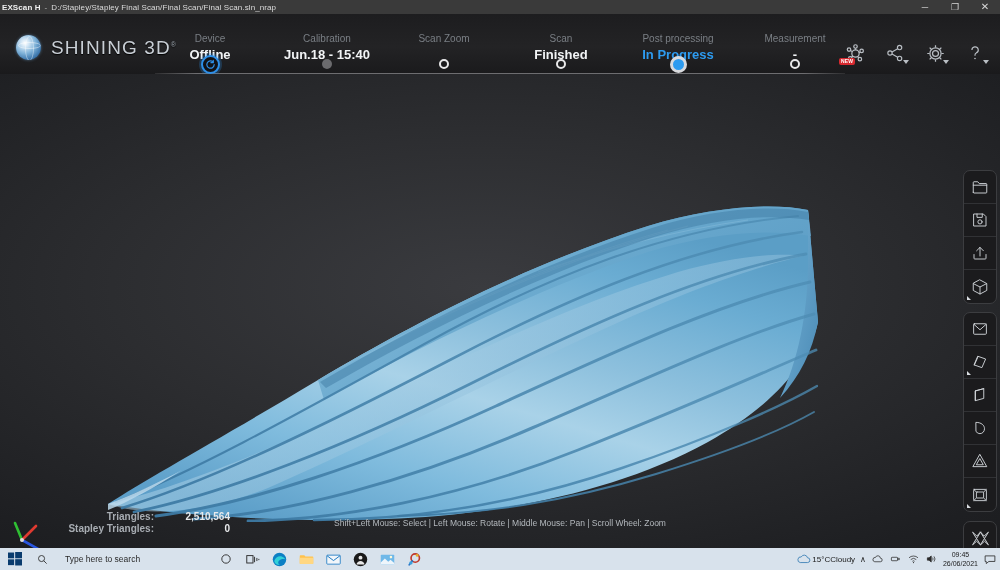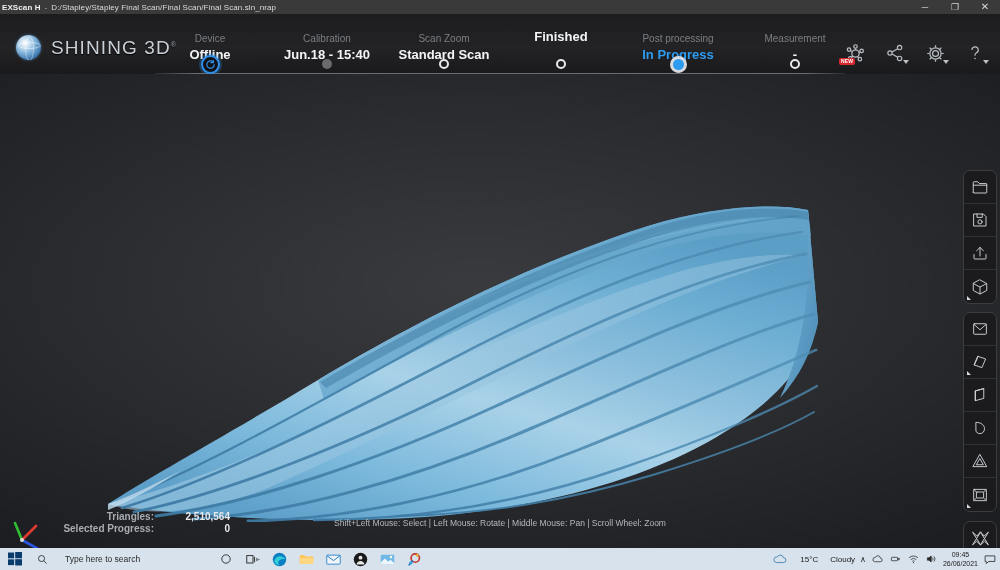--- a/index.html
+++ b/index.html
@@ -106,21 +106,21 @@
   
   .taskbar { position:absolute; left:0; top:548px; width:1000px; height:22px;
     background:#d8e2ec; display:flex; align-items:center; }
   .tk-start { width:30px; height:22px; display:flex; align-items:center; justify-content:center; }
   .tk-search { width:170px; height:22px; display:flex; align-items:center; gap:17px;
     padding-left:7px; }
   .tk-search .ph { font-size:8.5px; color:#2a2a2a; }
   .tk-icons { display:flex; align-items:center; gap:0; margin-left:12px; }
   .tk-ic { width:27px; height:22px; display:flex; align-items:center; justify-content:center; }
   .tray { margin-left:auto; display:flex; align-items:center; gap:5px; padding-right:4px; }
-  .tray .wx { font-size:8px; color:#1a1a1a; display:flex; align-items:center; gap:12px; }
+  .tray .wx { font-size:8px; color:#1a1a1a; display:flex; align-items:center; gap:0; }
   .tray .clock { font-size:7px; color:#1a1a1a; text-align:center; line-height:9px; }
   .tray .sysic { width:13px; height:14px; display:flex; align-items:center; justify-content:center; }
 </style>
 </head>
 <body>
 
 <div id="app">
 
   <div class="titlebar">
     <div class="tb-text">
@@ -155,25 +155,25 @@
       </div>
 
       <div class="step" style="left:172px">
         <div class="s-title">Calibration</div>
         <div class="s-val">Jun.18 - 15:40</div>
         <div class="dot"></div>
       </div>
 
       <div class="step" style="left:289px">
         <div class="s-title">Scan Zoom</div>
-        <div class="s-val">Standard Scan</div>
         <div class="dot ring"></div>
       </div>
 
       <div class="step" style="left:406px">
+        <div class="s-title">Scan</div>
         <div class="s-val">Finished</div>
         <div class="dot ring"></div>
       </div>
 
       <div class="step active" style="left:523px">
         <div class="s-title">Post processing</div>
         <div class="s-val">In Progress</div>
         <div class="dot big"></div>
       </div>
 
@@ -317,21 +317,21 @@
         <circle cx="16" cy="30" r="2" fill="#dddddd"></circle>
       </svg>
     </div>
 
     <div class="stats">
       <div class="row">
         <span class="lbl">Triangles:</span>
         <span class="val">2,510,564</span>
       </div>
       <div class="row">
-        <span class="lbl">Selected Progress:</span>
+        <span class="lbl">Stapley Triangles:</span>
         <span class="val">0</span>
       </div>
     </div>
 
     <div class="hint">Shift+Left Mouse: Select | Left Mouse: Rotate | Middle Mouse: Pan | Scroll Wheel: Zoom</div>
 
     <div class="rtool g1">
       <div class="tbtn">
         <svg viewBox="0 0 24 24" width="18" height="18">
           <path d="M3 19V6a1 1 0 0 1 1-1h5l2 2.4h9a1 1 0 0 1 1 1V19a1 1 0 0 1-1 1H4a1 1 0 0 1-1-1z"></path>

